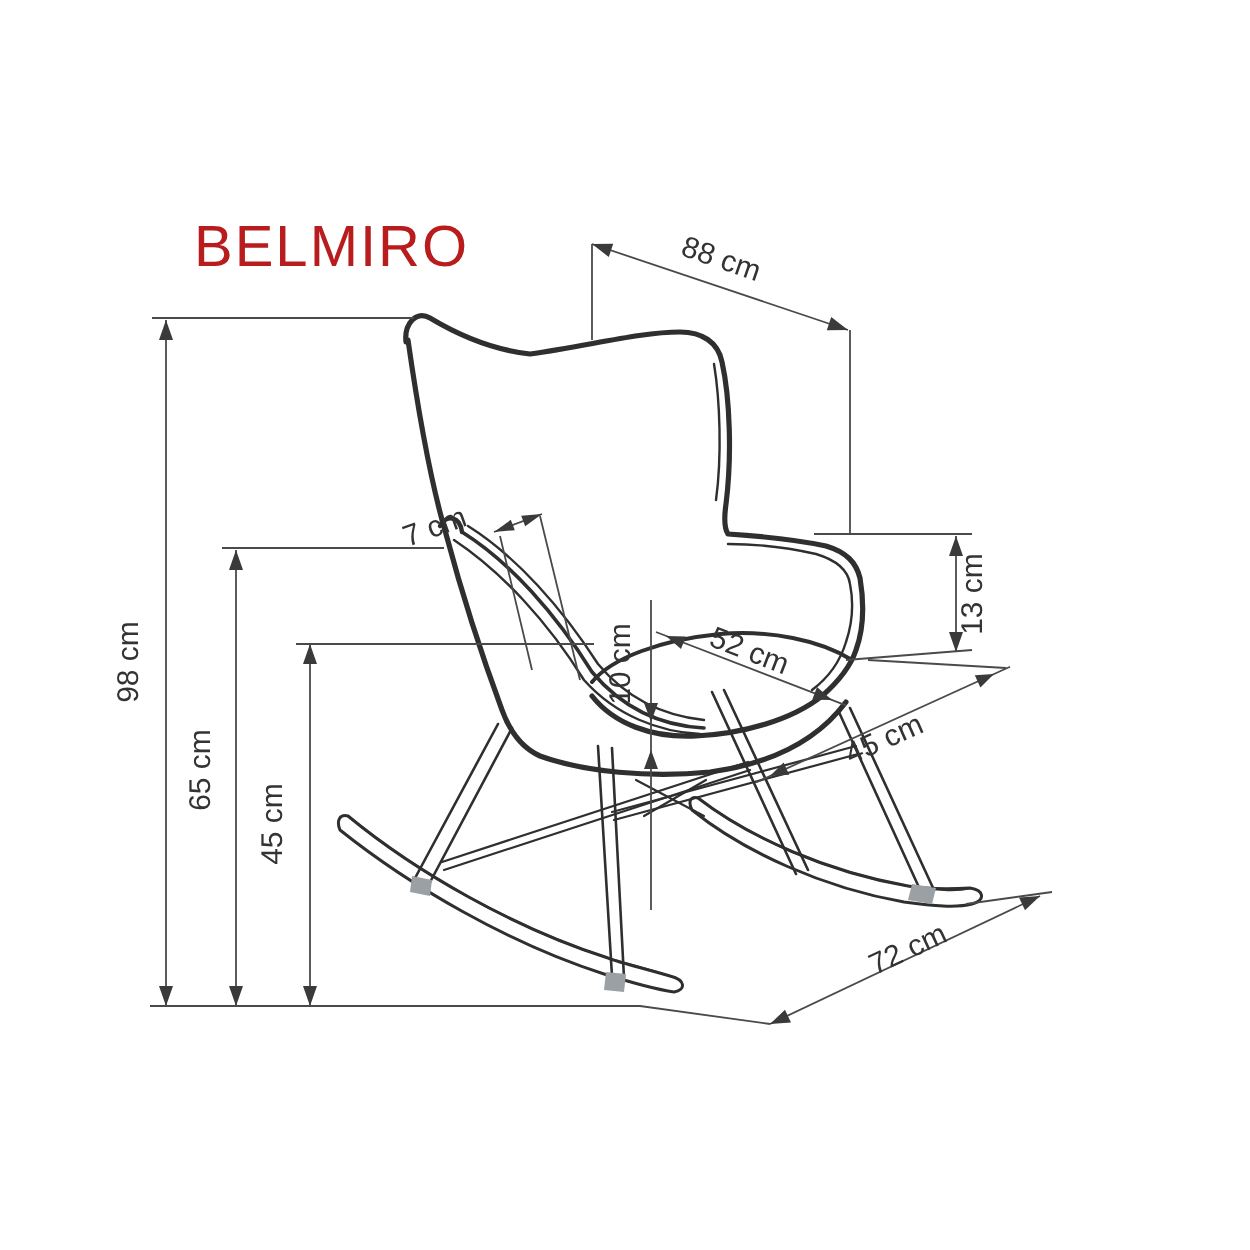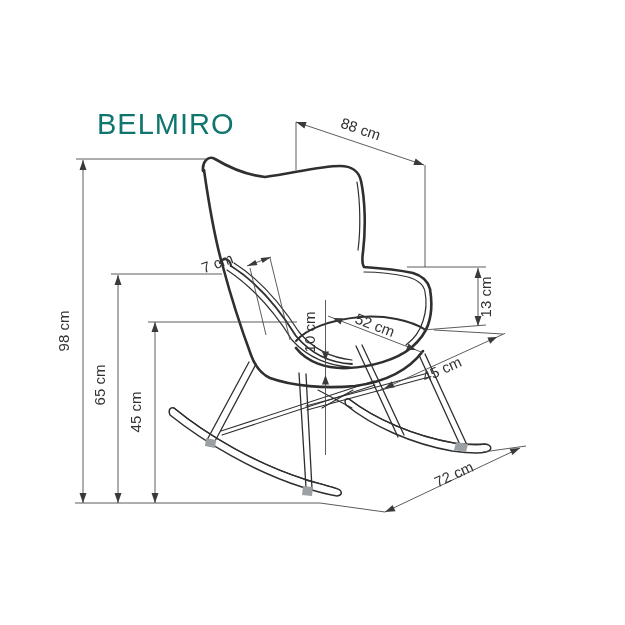--- a/index.html
+++ b/index.html
@@ -1,19 +1,19 @@
 <!DOCTYPE html>
 <html><head>
 <meta charset="utf-8">
 <style>
   html,body{margin:0;padding:0;background:#ffffff;}
   #stage{position:relative;width:625px;height:625px;background:#ffffff;overflow:hidden;
          font-family:"Liberation Sans",sans-serif;}
   #title{position:absolute;left:97px;top:108px;font-size:29px;font-weight:400;
-         letter-spacing:1px;color:#0f766e;}
+         letter-spacing:1px;color:#b91c1c;}
   svg{position:absolute;left:0;top:0;}
   .dim-label{font-family:"Liberation Sans",sans-serif;font-size:15px;}
 </style>
 </head>
 <body>
 
 <div id="stage">
 
   <div id="title">BELMIRO</div>
 

